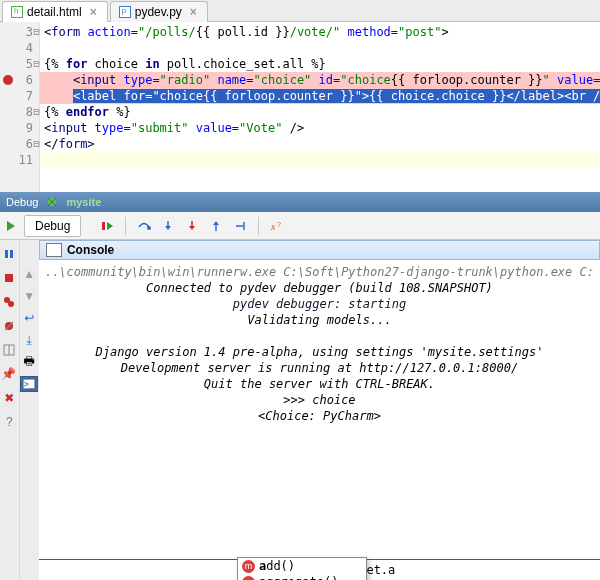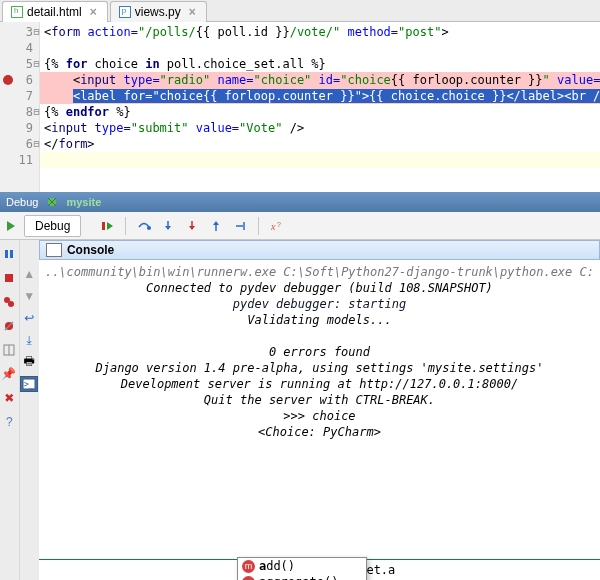--- a/index.html
+++ b/index.html
@@ -63,21 +63,21 @@
 <body>
 
 <div class="tabstrip">
   <div class="tab active">
     <span class="file-icon-h"></span>
     <span>detail.html</span>
     <span class="tab-close">×</span>
   </div>
   <div class="tab">
     <span class="file-icon-py"></span>
-    <span>views.py</span>
+    <span>pydev.py</span>
     <span class="tab-close">×</span>
   </div>
 </div>
 
 <div class="editor">
   <div class="gutter" id="gutter">
       <div class="ln">3</div>
       <div class="fold" style="top: 2px;">⊟</div>
       <div class="ln">4</div>
       <div class="ln">5</div>
@@ -217,21 +217,20 @@
   <div class="console-right">
     <div class="console-title">
       <span>Console</span>
     </div>
     <div class="console-body" id="console-body">
         <div class="line gray">..\community\bin\win\runnerw.exe C:\Soft\Python27-django-trunk\python.exe C:</div>
         <div class="line ">Connected to pydev debugger (build 108.SNAPSHOT)</div>
         <div class="line err">pydev debugger: starting</div>
         <div class="line ">Validating models...</div>
         <div class="line ">&nbsp;</div>
-        <div class="line ">0 errors found</div>
         <div class="line ">Django version 1.4 pre-alpha, using settings 'mysite.settings'</div>
         <div class="line ">Development server is running at http://127.0.0.1:8000/</div>
         <div class="line ">Quit the server with CTRL-BREAK.</div>
         <div class="line ">&gt;&gt;&gt; choice</div>
         <div class="line ">&lt;Choice: PyCharm&gt;</div>
       </div>
     <div class="input-row">
       <span>&gt;&gt;&gt; </span><span>poll.choice_set.a</span>
       <div class="completion" id="completion">
           <div class="item">

